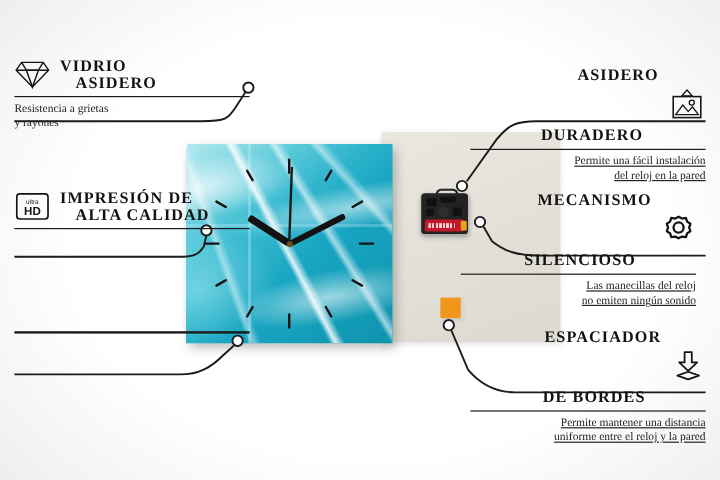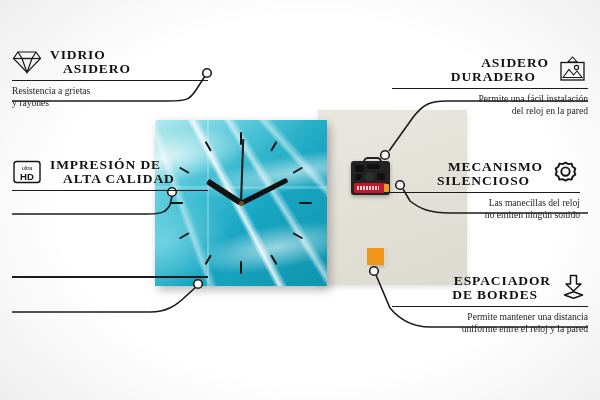--- a/index.html
+++ b/index.html
@@ -98,27 +98,27 @@
   .feat .head{display:flex;align-items:center;gap:8px;}
   .feat.right .head{flex-direction:row;justify-content:flex-end;}
   .titles{display:flex;flex-direction:column;line-height:1.02;}
   .t1,.t2{
     font-size:13.5px;letter-spacing:.9px;color:#121212;font-weight:700;
     font-family:"Liberation Serif", serif;white-space:nowrap;
   }
   .feat.left .titles{align-items:flex-start;}
   .feat.right .titles{align-items:flex-end;}
   .feat.left .t2{padding-left:13px;}
-  .feat.right .t2{padding-right:13px;}
+  .feat.right .t2{padding-right:13px;margin-top:36px;}
   .rule{height:1.6px;background:#1b1b1b;margin-top:4px;width:100%;}
   .desc{
     font-size:9.6px;color:#242424;line-height:1.28;margin-top:4px;
     font-family:"Liberation Serif", serif;
   }
-  .feat.right .desc{text-align:right;}
+  .feat.right .desc{text-align:right;text-decoration:underline;}
   .ico{flex:0 0 auto;display:block;}
   
   #f-vidrio{left:12px;top:48px;}
   #f-impresion{left:12px;top:158px;}
   #f-bordes{left:12px;top:272px;}
   #f-asidero{left:392px;top:56px;}
   #f-mecanismo{left:384px;top:160px;}
   #f-espaciador{left:392px;top:274px;}
 </style>
 </head>

